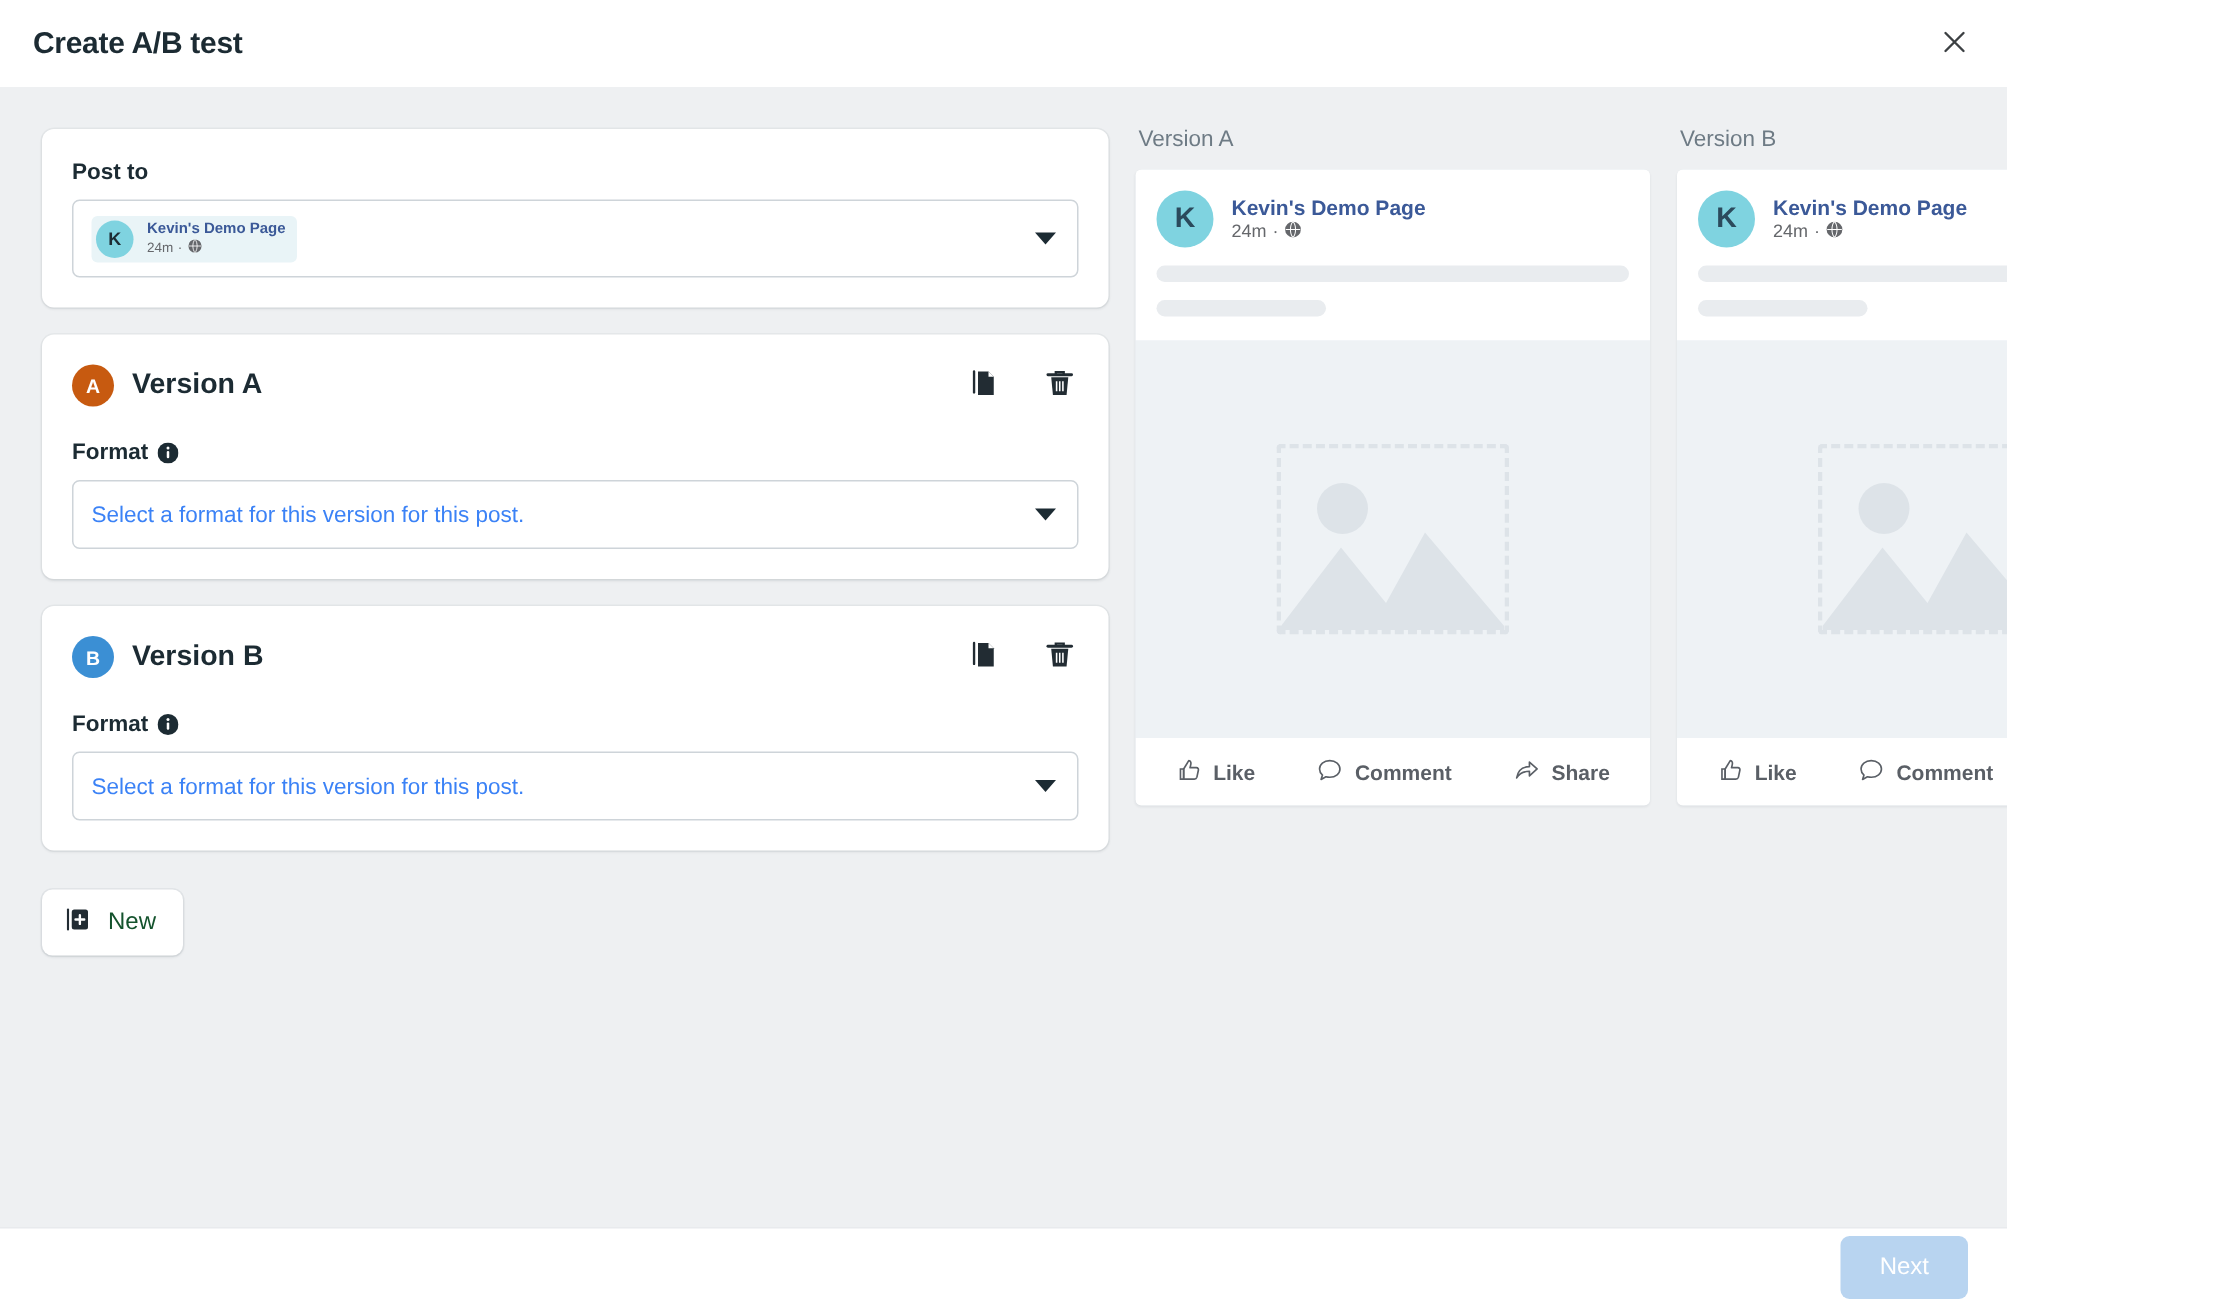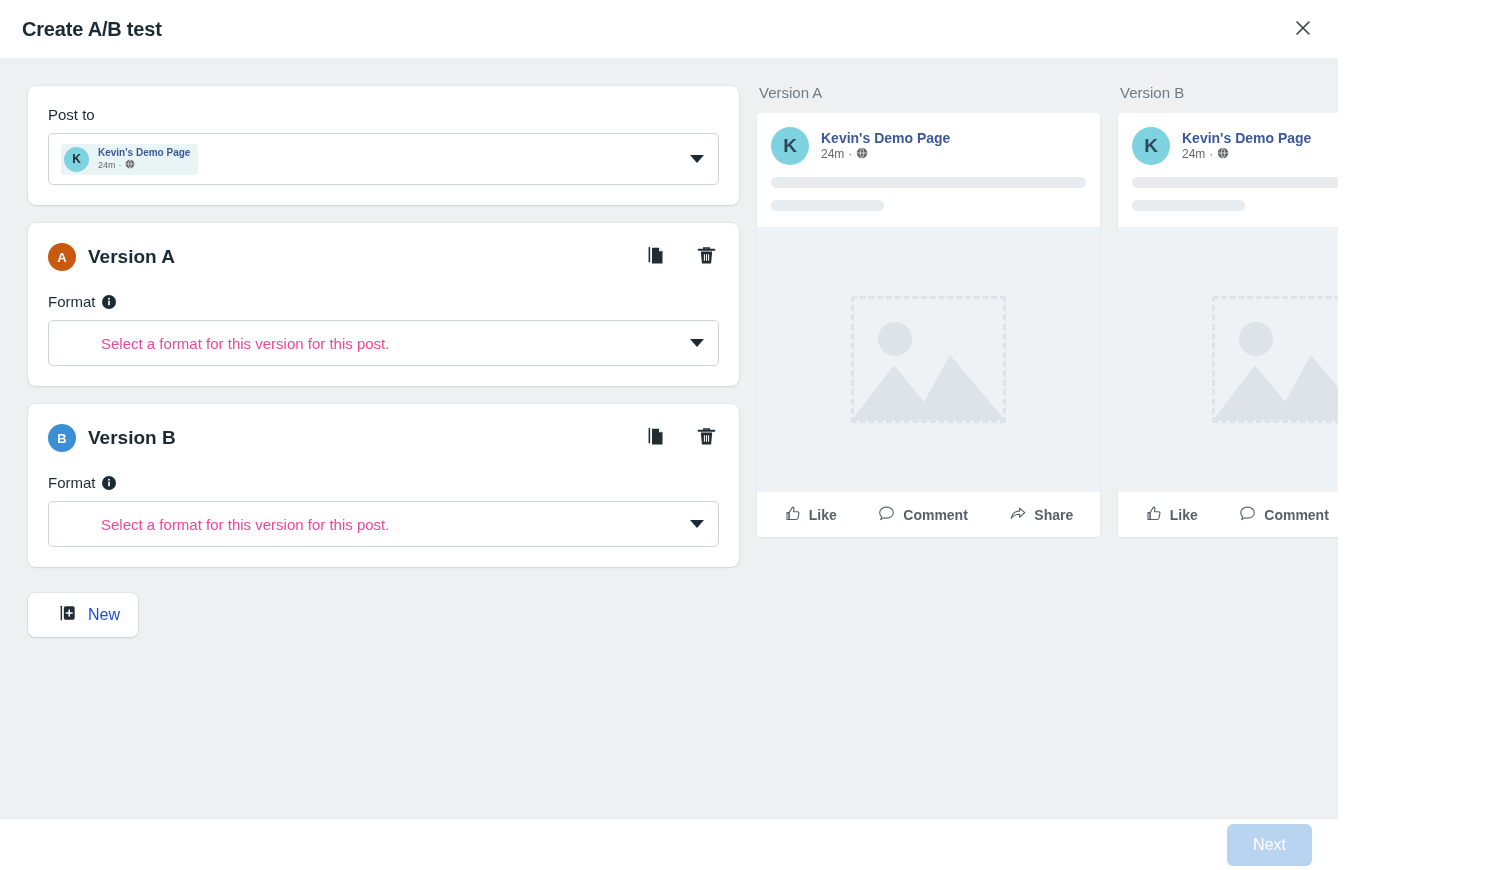--- a/index.html
+++ b/index.html
@@ -79,21 +79,21 @@
   .card {
     background: #ffffff;
     border-radius: 8px;
     box-shadow: 0 1px 2px rgba(28,43,51,0.10), 0 0 0 1px rgba(28,43,51,0.04);
     margin-bottom: 18px;
     padding: 20px;
   }
 
   .section-label {
     font-size: 15px;
-    font-weight: normal;
+    font-weight: bold;
     color: #1c2b33;
     margin-bottom: 10px;
     display: flex;
     align-items: center;
     gap: 6px;
   }
 
   .info-icon {
     display: inline-flex;
     width: 14px;
@@ -110,22 +110,21 @@
     background: #ffffff;
     height: 46px;
     display: flex;
     align-items: center;
     padding: 0 38px 0 12px;
     cursor: pointer;
   }
   .select-box.tall { height: 52px; }
   .select-placeholder {
     font-size: 15px;
-    color: #ec4899;
-    margin-left: 40px;
+    color: #3b82f6;
   }
   .caret {
     position: absolute;
     right: 14px;
     top: 50%;
     transform: translateY(-50%);
     width: 0; height: 0;
     border-left: 7px solid transparent;
     border-right: 7px solid transparent;
     border-top: 8px solid #1c2b33;
@@ -209,24 +208,24 @@
   
   .new-btn {
     display: inline-flex;
     align-items: center;
     gap: 10px;
     background: #ffffff;
     border: none;
     border-radius: 7px;
     box-shadow: 0 1px 2px rgba(28,43,51,0.12), 0 0 0 1px rgba(28,43,51,0.05);
     height: 44px;
-    padding: 0 18px 0 30px;
+    padding: 0 18px 0 14px;
     cursor: pointer;
     font-size: 16px;
-    color: #1d4ed8;
+    color: #14532d;
     margin-top: 8px;
   }
 
   
   .preview-col { width: 343px; flex: 0 0 343px; }
   .preview-label {
     font-size: 15px;
     color: #6e7b85;
     margin-bottom: 12px;
     padding-left: 2px;

